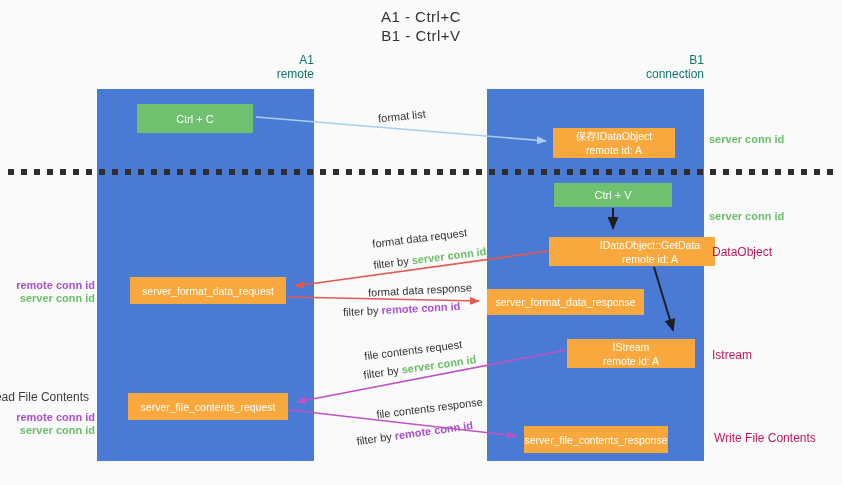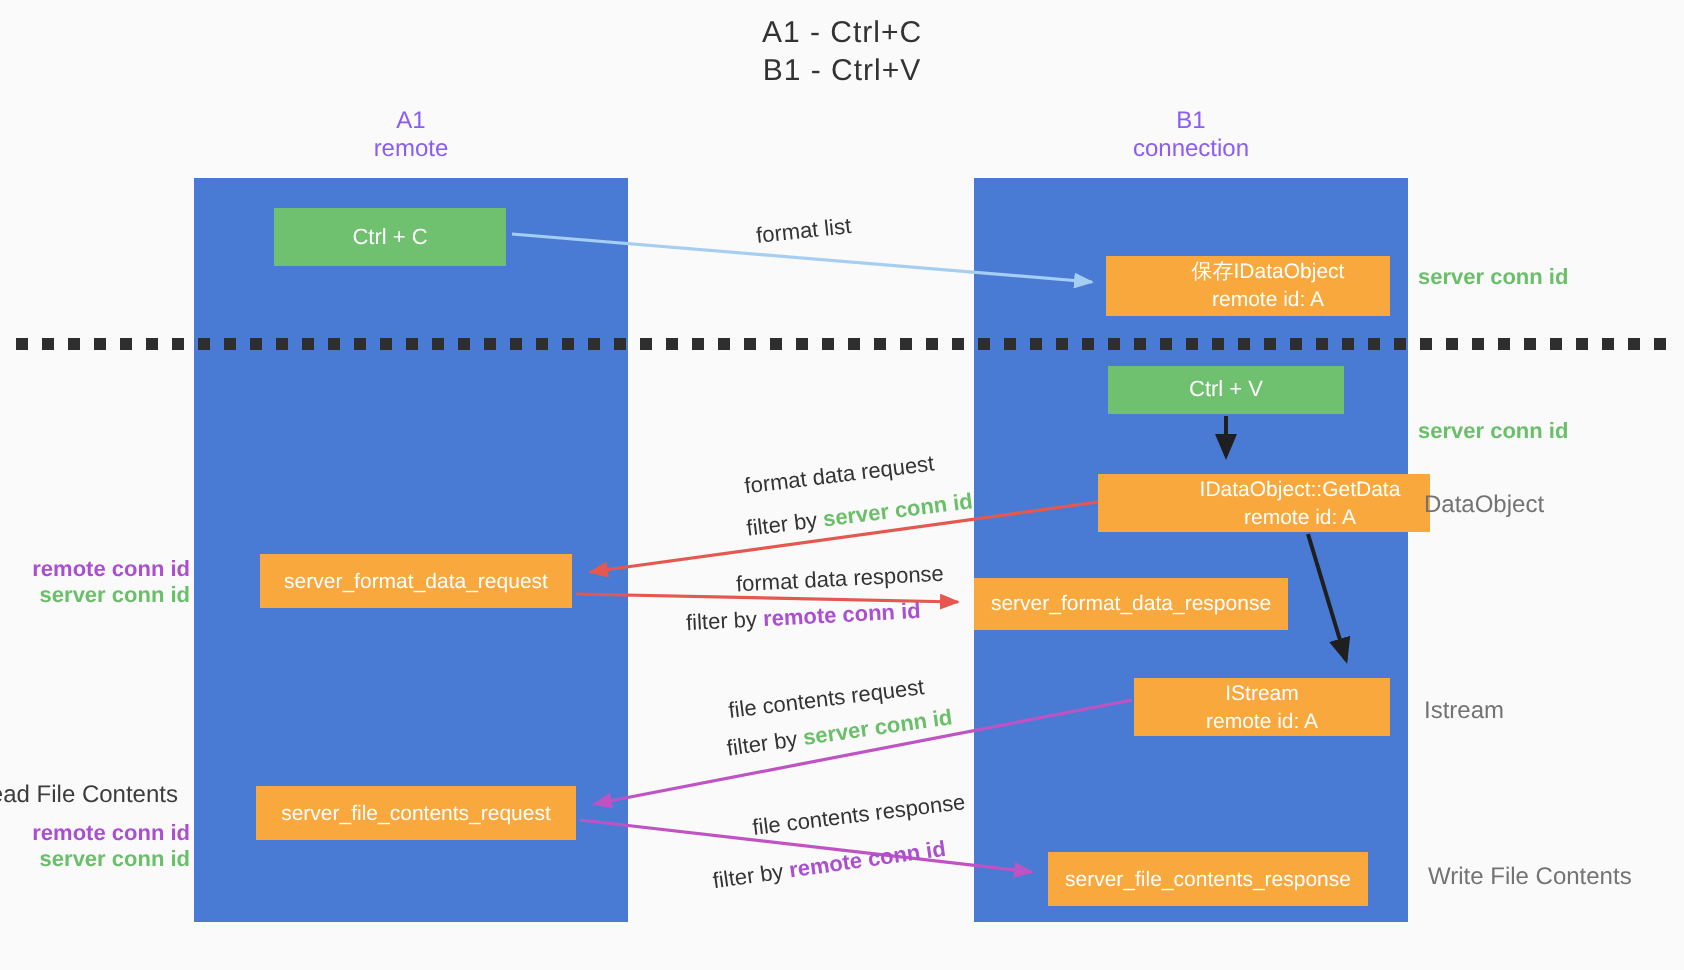--- a/index.html
+++ b/index.html
@@ -2,40 +2,40 @@
 <html><head>
 <meta charset="utf-8">
 <style>
   html,body{margin:0;padding:0;background:#fafafa;}
   .canvas{
     position:relative;width:842px;height:485px;background:#fafafa;
     font-family:"Liberation Sans",sans-serif;overflow:hidden;
   }
   .title{position:absolute;top:7px;left:0;width:842px;text-align:center;
     font-size:15px;color:#333;line-height:19px;letter-spacing:.5px;}
-  .colheader{position:absolute;top:53px;text-align:center;font-size:12px;color:#8b5cf6;line-height:14px;}
+  .colheader{position:absolute;top:53px;text-align:right;font-size:12px;color:#0f766e;line-height:14px;}
   #colheader-a{left:97px;width:217px;}
   #colheader-b{left:487px;width:217px;}
   .col{position:absolute;top:89px;width:217px;height:372px;background:#4a7bd4;z-index:0;}
   #col-a{left:97px;} #col-b{left:487px;}
   .overlay{position:absolute;left:0;top:0;z-index:1;}
   .box{position:absolute;z-index:2;display:flex;flex-direction:column;align-items:center;
     justify-content:center;color:#fff;text-align:center;line-height:14px;white-space:nowrap;}
   .green{background:#6fc06f;font-size:11px;}
   .orange{background:#f8a83c;font-size:10.5px;}
   #box-ctrl-c{left:137px;top:104px;width:116px;height:29px;}
   #box-ctrl-v{left:554px;top:183px;width:118px;height:24px;text-align:right;}
-  #box-save{left:553px;top:128px;width:122px;height:30px;padding-left:20px;}
+  #box-save{left:553px;top:128px;width:122px;height:30px;}
   #box-getdata{left:549px;top:237px;width:130px;height:29px;padding-left:36px;}
   #box-istream{left:567px;top:339px;width:128px;height:29px;}
   #box-format-req{left:130px;top:277px;width:156px;height:27px;}
   #box-format-res{left:487px;top:289px;width:157px;height:26px;}
   #box-file-req{left:128px;top:393px;width:160px;height:27px;text-align:right;}
-  #box-file-res{left:524px;top:426px;width:160px;height:27px;}
-  .sidelabel{position:absolute;z-index:2;font-size:12px;color:#737373;white-space:nowrap;}
+  #box-file-res{left:524px;top:426px;width:144px;height:27px;}
+  .sidelabel{position:absolute;z-index:2;font-size:12px;color:#be185d;white-space:nowrap;}
   .conn{font-size:11px;font-weight:bold;}
   .green-text{color:#6abf69;}
   .purple-text{color:#ab4fd1;}
   #r-conn1{left:709px;top:133px;}
   #r-conn2{left:709px;top:210px;}
   #r-dataobject{left:712px;top:245px;}
   #r-istream{left:712px;top:348px;}
   #r-write{left:714px;top:431px;text-align:right;}
   .leftlabel{position:absolute;z-index:2;text-align:right;white-space:nowrap;}
   #l-remote1{right:747px;top:279px;}

